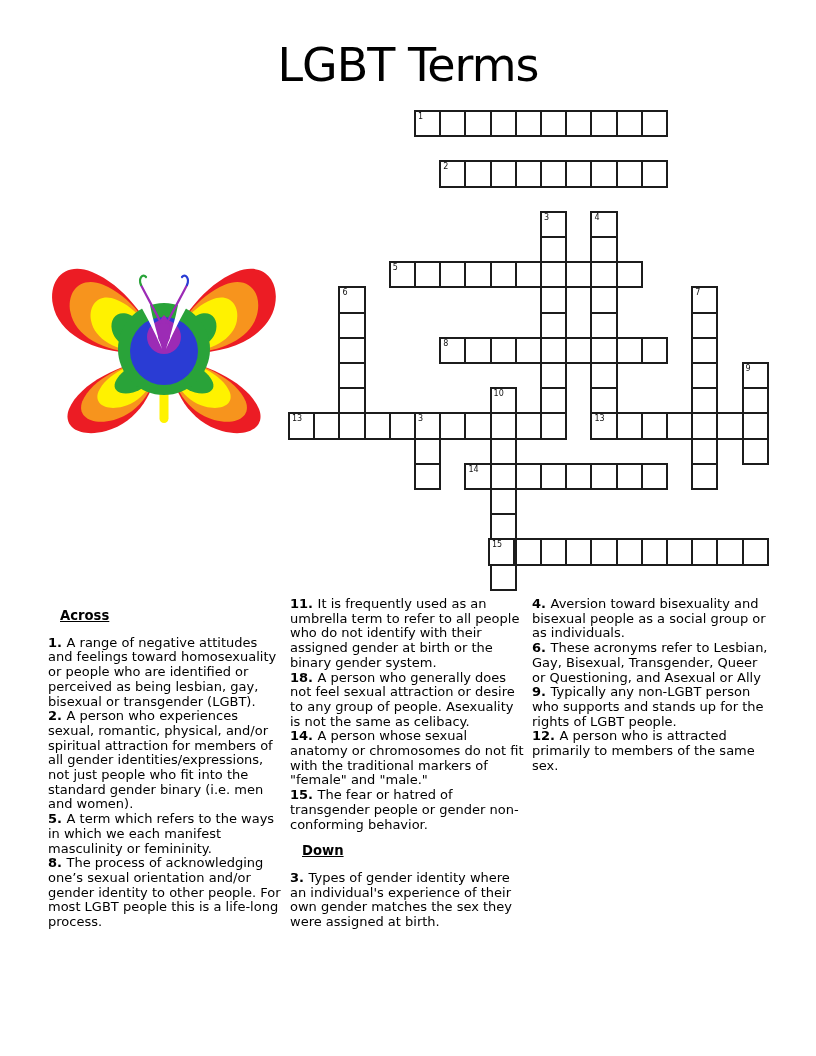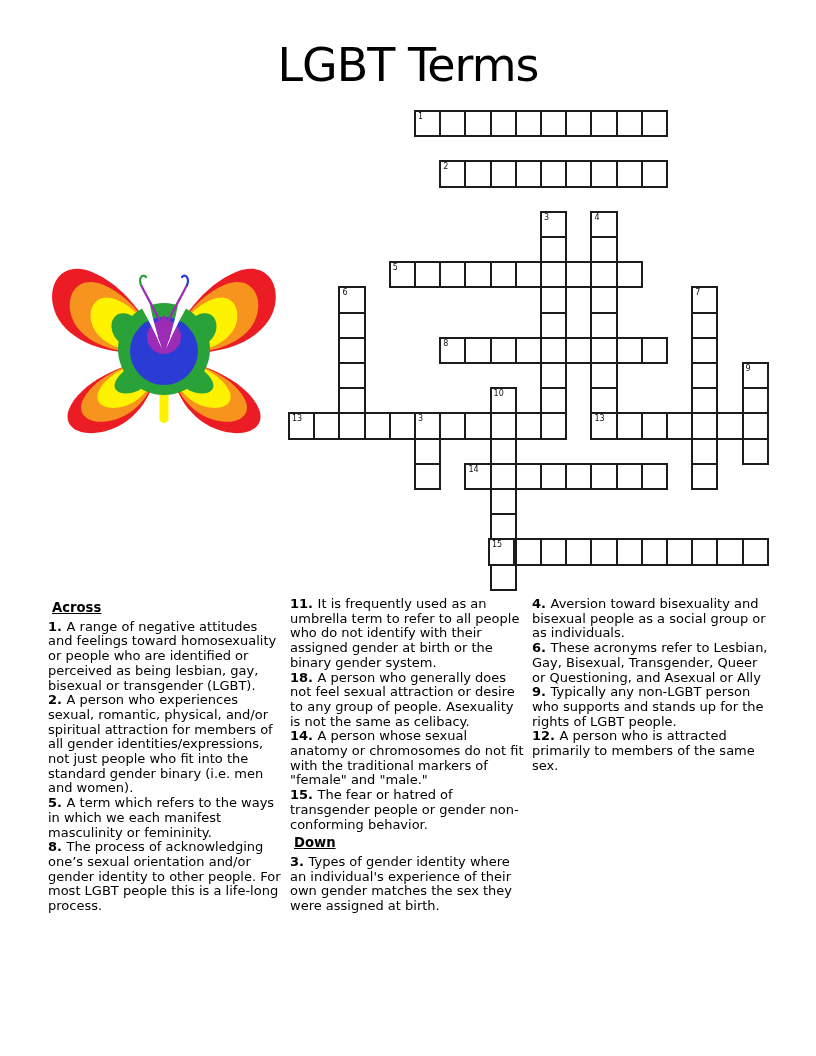--- a/index.html
+++ b/index.html
@@ -45,21 +45,21 @@
   }
 
   
   .clues { position:absolute; top:597px; left:0; width:816px; }
   .clue-col { position:absolute; top:0; width:236px; }
   .clue-col.c1 { left:48px; }
   .clue-col.c2 { left:290px; }
   .clue-col.c3 { left:532px; }
   .clue-heading {
     font-weight:bold; text-decoration:underline;
-    font-size:13.2px; line-height:14.7px; margin:4px;
+    font-size:13.2px; line-height:14.7px; margin:12px;
   }
   .clue { margin:0; font-size:13px; line-height:14.7px; }
   .clue b { font-weight:bold; }
 </style>
 </head>
 <body>
 
 <div class="page">
 
   <h1 class="title">LGBT Terms</h1>

